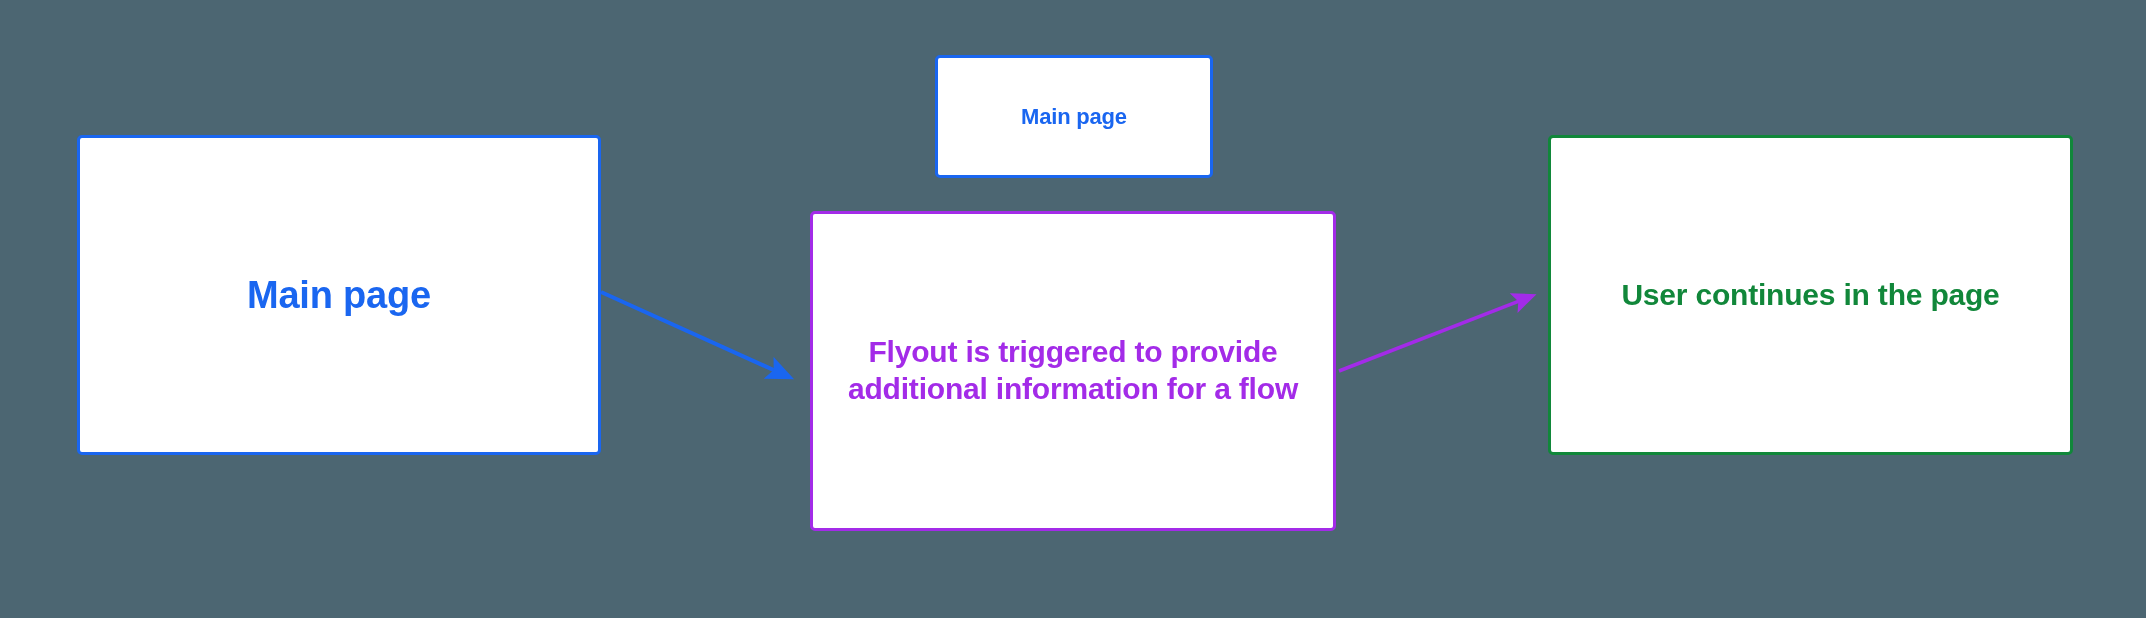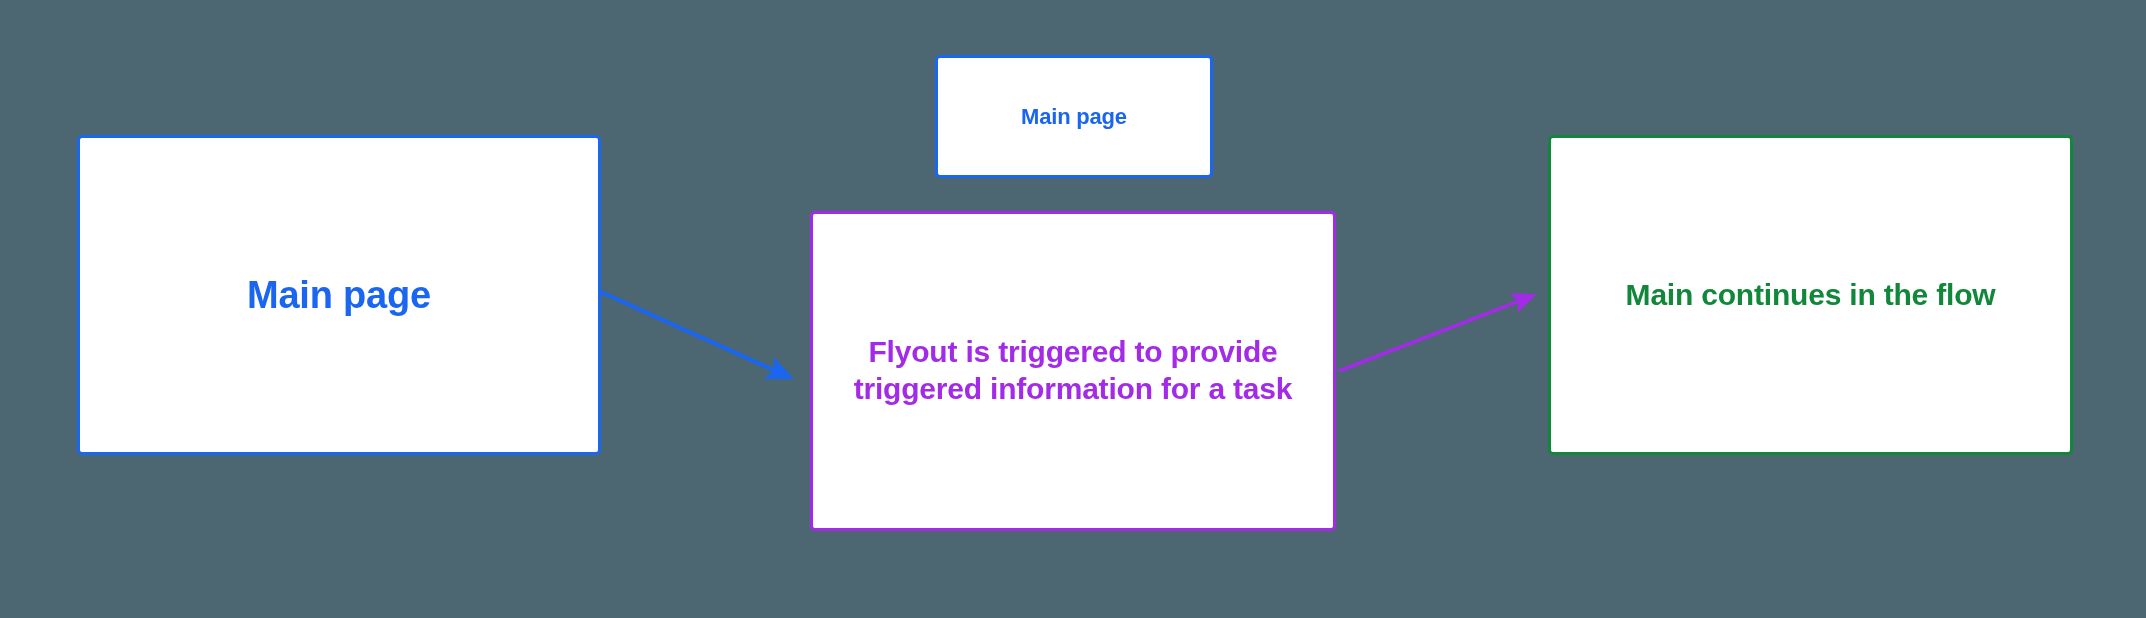--- a/index.html
+++ b/index.html
@@ -123,20 +123,20 @@
 
   <div class="node" id="node-main-page-large">
     <span class="node-label">Main page</span>
   </div>
 
   <div class="node" id="node-main-page-small">
     <span class="node-label">Main page</span>
   </div>
 
   <div class="node" id="node-flyout">
-    <span class="node-label">Flyout is triggered to provide triggered information for a task</span>
+    <span class="node-label">Flyout is triggered to provide additional information for a flow</span>
   </div>
 
   <div class="node" id="node-continue">
-    <span class="node-label">Main continues in the flow</span>
+    <span class="node-label">User continues in the page</span>
   </div>
 
 </div>
 
 </body></html>

